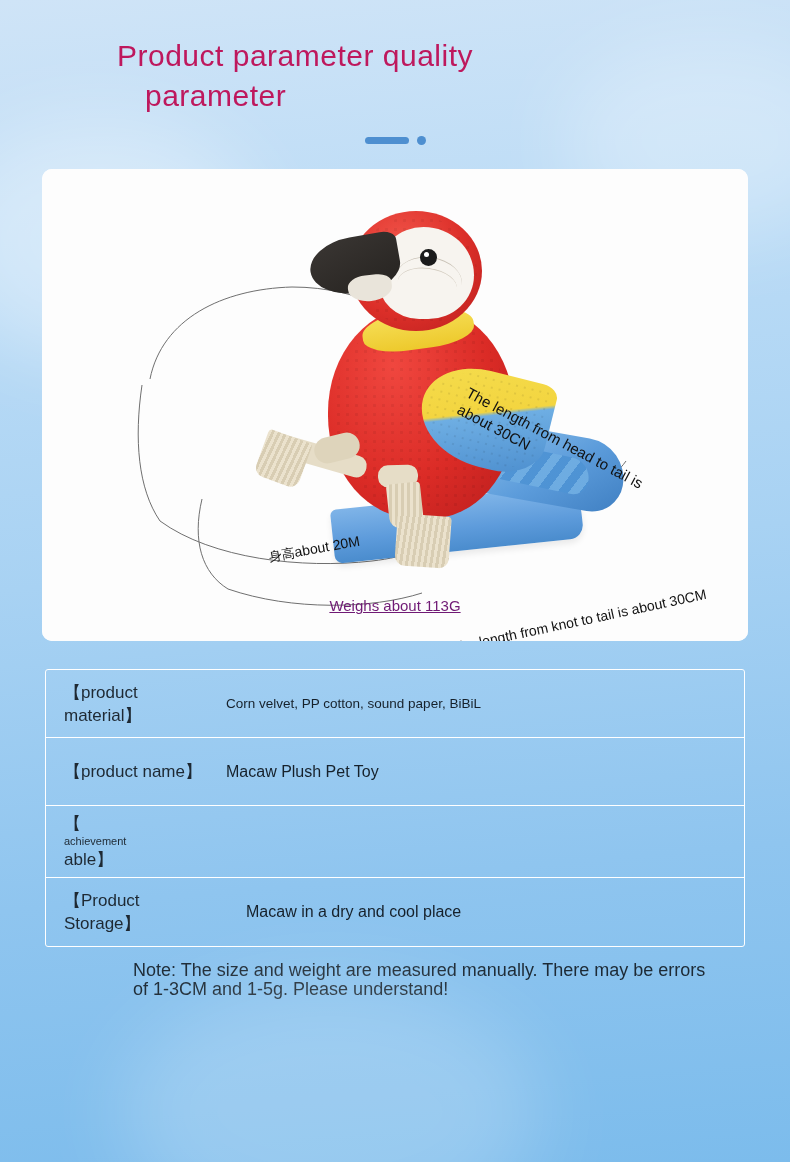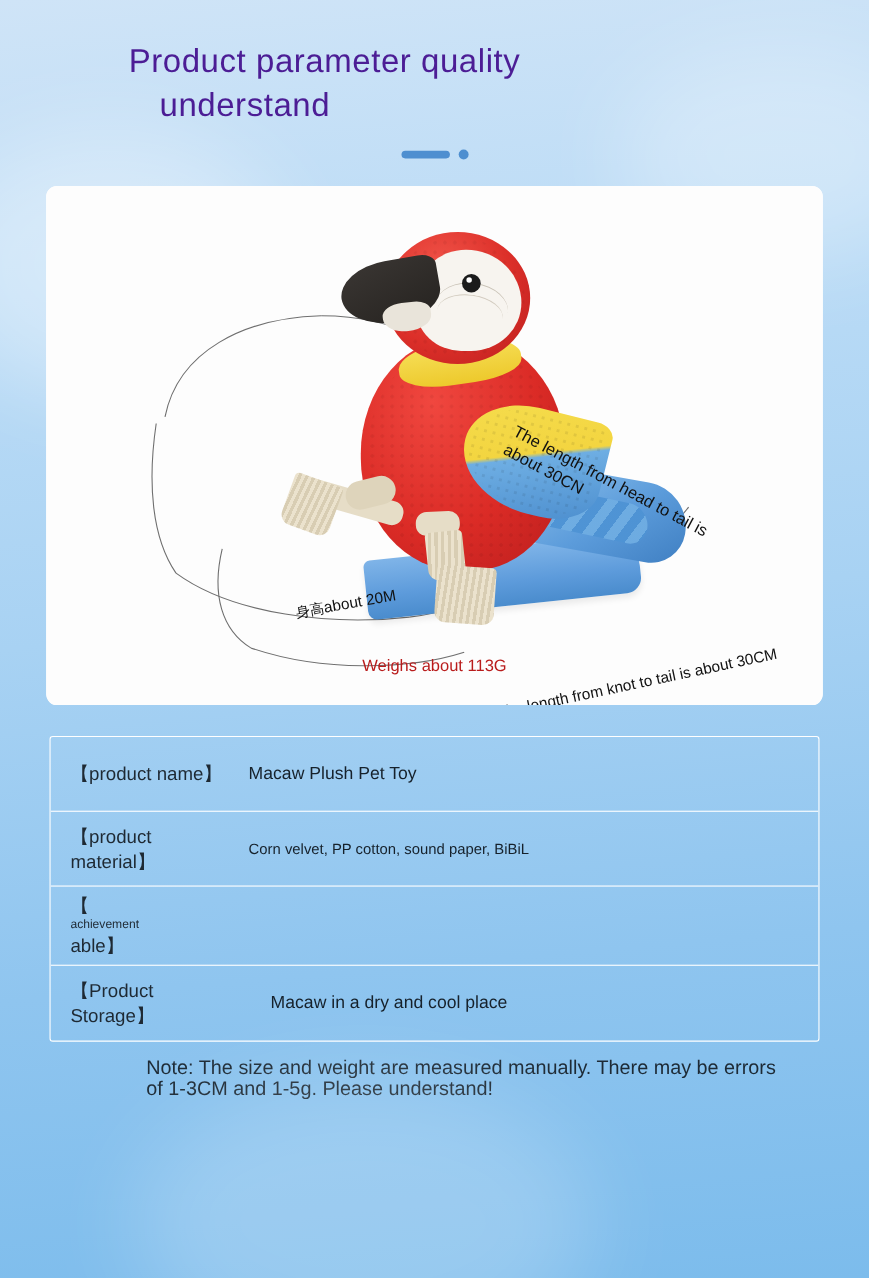--- a/index.html
+++ b/index.html
@@ -26,21 +26,21 @@
 
   .header {
     position: relative;
     padding: 36px 0 0 0;
   }
   .title {
     margin: 0 auto;
     width: 560px;
     font-size: 30px;
     line-height: 40px;
-    color: #4c1d95;
+    color: #be185d;
     font-weight: 400;
     letter-spacing: 0.5px;
     padding-left: 2px;
   }
   .title-line2 { display: block; padding-left: 28px; }
 
   .dots {
     display: flex;
     align-items: center;
     justify-content: center;
@@ -271,22 +271,23 @@
     width: 300px;
     transform: rotate(-12deg);
     transform-origin: left top;
     font-size: 14px;
   }
   .weight-note {
     position: absolute;
     left: 0; right: 0;
     top: 428px;
     text-align: center;
-    color: #b91c1c;
+    color: #701a75;
     font-size: 15px;
+    text-decoration: underline;
   }
 
   
   .spec-table {
     margin: 28px auto 0 auto;
     width: 700px;
     border: 1px solid #ffffff;
     border-radius: 3px;
     overflow: hidden;
   }
@@ -332,21 +333,21 @@
 </head>
 <body>
 
 <div class="bg-blob blob-a"></div>
 <div class="bg-blob blob-b"></div>
 <div class="bg-blob blob-c"></div>
 
 <div class="header">
   <h1 class="title">
     <span>Product parameter quality</span>
-    <span class="title-line2">understand</span>
+    <span class="title-line2">parameter</span>
   </h1>
   <div class="dots">
     <span class="dot-bar"></span>
     <span class="dot-sm"></span>
   </div>
 </div>
 
 <div class="card">
   <div class="photo-area">
 
@@ -392,27 +393,27 @@
 
     <div class="label lbl-knot-tail">The length from knot to tail is about 30CM</div>
 
     <div class="weight-note">Weighs about 113G</div>
   </div>
 </div>
 
 <div class="spec-table">
 
   <div class="spec-row">
+    <div class="spec-key">【product material】</div>
+    <div class="spec-val sm">Corn velvet, PP cotton, sound paper, BiBiL</div>
+  </div>
+
+  <div class="spec-row">
     <div class="spec-key">【product name】</div>
     <div class="spec-val lg">Macaw Plush Pet Toy</div>
-  </div>
-
-  <div class="spec-row">
-    <div class="spec-key">【product material】</div>
-    <div class="spec-val sm">Corn velvet, PP cotton, sound paper, BiBiL</div>
   </div>
 
 
   <div class="spec-row">
     <div class="spec-key">
       <span>【</span><span class="sub">achievement</span><span>able】</span>
     </div>
   </div>
 
   <div class="spec-row">

